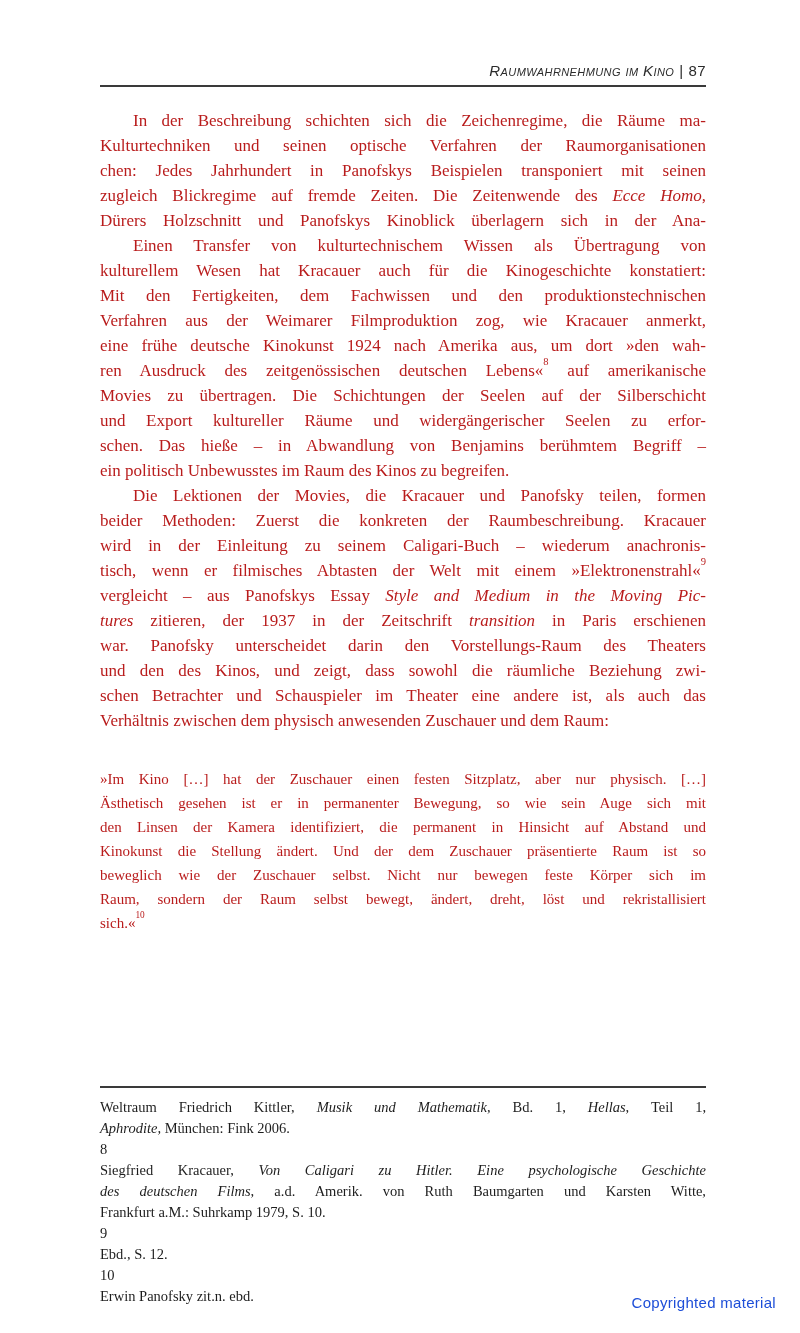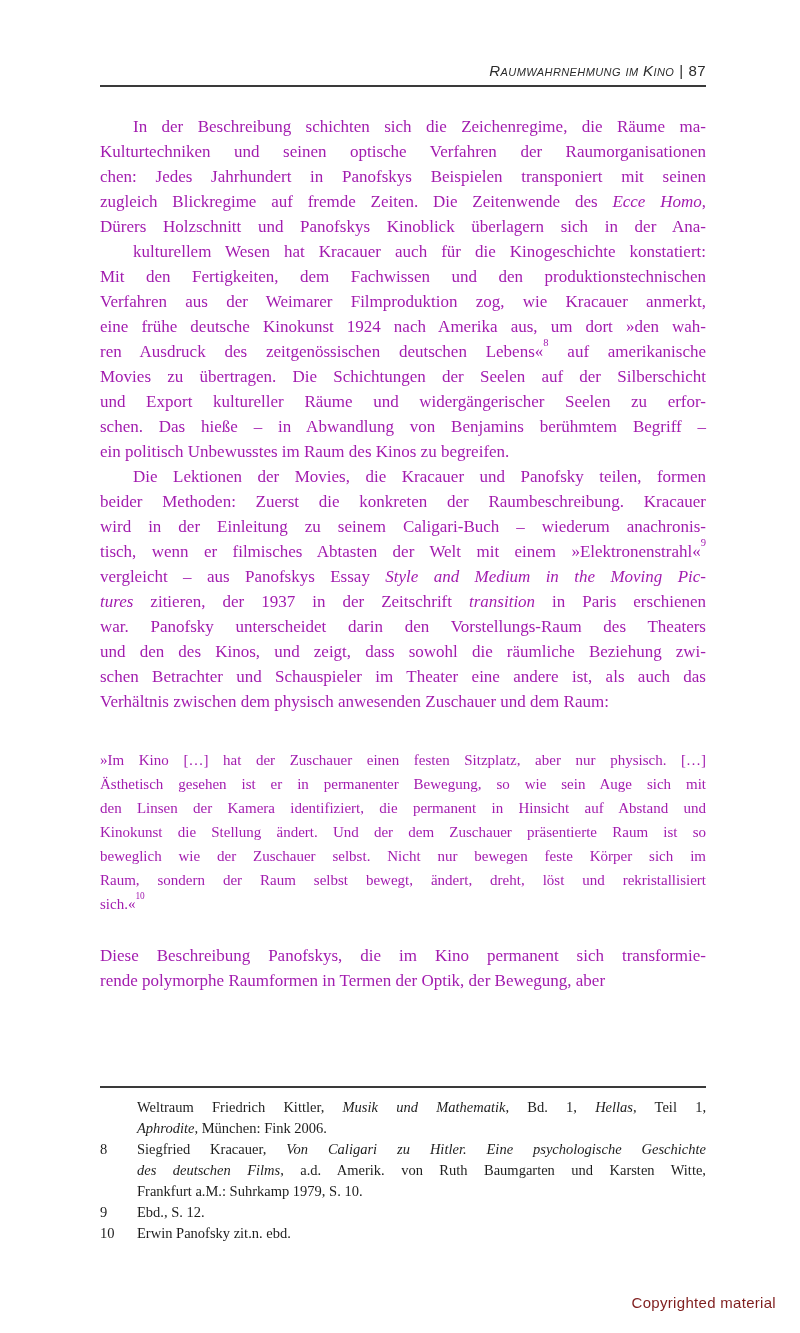--- a/index.html
+++ b/index.html
@@ -19,49 +19,49 @@
   }
   .running-head .rh-title { font-variant: small-caps; font-style: italic; }
   .running-head .rh-sep { padding: 0 5px; color: #2b2b2b; }
   .head-rule {
     position: absolute; left: 100px; width: 606px; top: 85px;
     height: 2px; background: #3a3a3a;
   }
 
   
   .text-block {
-    position: absolute; left: 100px; width: 606px; top: 114px;
-    font-size: 17px; line-height: 25px; color: #a21caf;
+    position: absolute; left: 100px; width: 606px; top: 108px;
+    font-size: 17px; line-height: 25px; color: #b91c1c;
   }
   .line { text-align: justify; text-align-last: justify; }
   .line.last { text-align-last: left; }
   .para.indent .line:first-child { text-indent: 33px; }
   sup {
     font-size: 62%; line-height: 0; position: relative; top: -0.45em;
   }
   .quote-block {
     margin-top: 34px; margin-bottom: 27px;
     font-size: 15px; line-height: 24px;
   }
 
   
   .footnotes {
     position: absolute; left: 100px; width: 606px; top: 1086px;
     border-top: 2px solid #3a3a3a; padding-top: 9px;
     font-size: 14.5px; line-height: 21px; color: #1d1d1d;
   }
-  .fn-item { display: flex; }
+  .fn-item { display: flex; flex-direction: column; }
   .fn-num { flex: none; width: 37px; text-align: left; }
   .fn-text { flex: 1; }
 
   
   .watermark {
     position: absolute; right: 24px; top: 1294px;
     font-family: "Liberation Sans", sans-serif;
-    font-size: 15px; color: #7f1d1d; letter-spacing: 0.3px;
+    font-size: 15px; color: #1d4ed8; letter-spacing: 0.3px;
   }
   i { font-style: italic; }
 </style>
 </head>
 <body>
 
 <div class="page">
 
   <div class="running-head">
     <span class="rh-title">Raumwahrnehmung im Kino</span><span class="rh-sep">|</span><span class="rh-page">87</span>
@@ -70,20 +70,21 @@
 
   <div class="text-block">
     <div class="para indent">
         <div class="line"><span>In der Beschreibung schichten sich die Zeichenregime, die Räume ma-</span></div>
         <div class="line"><span>Kulturtechniken und seinen optische Verfahren der Raumorganisationen</span></div>
         <div class="line"><span>chen: Jedes Jahrhundert in Panofskys Beispielen transponiert mit seinen</span></div>
         <div class="line"><span>zugleich Blickregime auf fremde Zeiten. Die Zeitenwende des </span><i>Ecce Homo</i><span>,</span></div>
         <div class="line"><span>Dürers Holzschnitt und Panofskys Kinoblick überlagern sich in der Ana-</span></div>
       </div>
     <div class="para indent">
+        <div class="line"><span>Einen Transfer von kulturtechnischem Wissen als Übertragung von</span></div>
         <div class="line"><span>kulturellem Wesen hat Kracauer auch für die Kinogeschichte konstatiert:</span></div>
         <div class="line"><span>Mit den Fertigkeiten, dem Fachwissen und den produktionstechnischen</span></div>
         <div class="line"><span>Verfahren aus der Weimarer Filmproduktion zog, wie Kracauer anmerkt,</span></div>
         <div class="line"><span>eine frühe deutsche Kinokunst 1924 nach Amerika aus, um dort »den wah-</span></div>
         <div class="line"><span>ren Ausdruck des zeitgenössischen deutschen Lebens«</span><sup>8</sup><span> auf amerikanische</span></div>
         <div class="line"><span>Movies zu übertragen. Die Schichtungen der Seelen auf der Silberschicht</span></div>
         <div class="line"><span>und Export kultureller Räume und widergängerischer Seelen zu erfor-</span></div>
         <div class="line"><span>schen. Das hieße – in Abwandlung von Benjamins berühmtem Begriff –</span></div>
         <div class="line last"><span>ein politisch Unbewusstes im Raum des Kinos zu begreifen.</span></div>
       </div>
@@ -100,24 +101,20 @@
         <div class="line last"><span>Verhältnis zwischen dem physisch anwesenden Zuschauer und dem Raum:</span></div>
       </div>
     <div class="quote-block">
         <div class="line"><span>»Im Kino […] hat der Zuschauer einen festen Sitzplatz, aber nur physisch. […]</span></div>
         <div class="line"><span>Ästhetisch gesehen ist er in permanenter Bewegung, so wie sein Auge sich mit</span></div>
         <div class="line"><span>den Linsen der Kamera identifiziert, die permanent in Hinsicht auf Abstand und</span></div>
         <div class="line"><span>Kinokunst die Stellung ändert. Und der dem Zuschauer präsentierte Raum ist so</span></div>
         <div class="line"><span>beweglich wie der Zuschauer selbst. Nicht nur bewegen feste Körper sich im</span></div>
         <div class="line"><span>Raum, sondern der Raum selbst bewegt, ändert, dreht, löst und rekristallisiert</span></div>
         <div class="line last"><span>sich.«</span><sup>10</sup></div>
-      </div>
-    <div class="para">
-        <div class="line"><span>Diese Beschreibung Panofskys, die im Kino permanent sich transformie-</span></div>
-        <div class="line last"><span>rende polymorphe Raumformen in Termen der Optik, der Bewegung, aber</span></div>
       </div>
   </div>
 
   <div class="footnotes">
     <div class="fn-item">
       <div class="fn-num"></div>
       <div class="fn-text">
           <div class="line"><span>Weltraum Friedrich Kittler, </span><i>Musik und Mathematik</i><span>, Bd. 1, </span><i>Hellas</i><span>, Teil 1,</span></div>
           <div class="line last"><i>Aphrodite,</i><span> München: Fink 2006.</span></div>
         </div>

